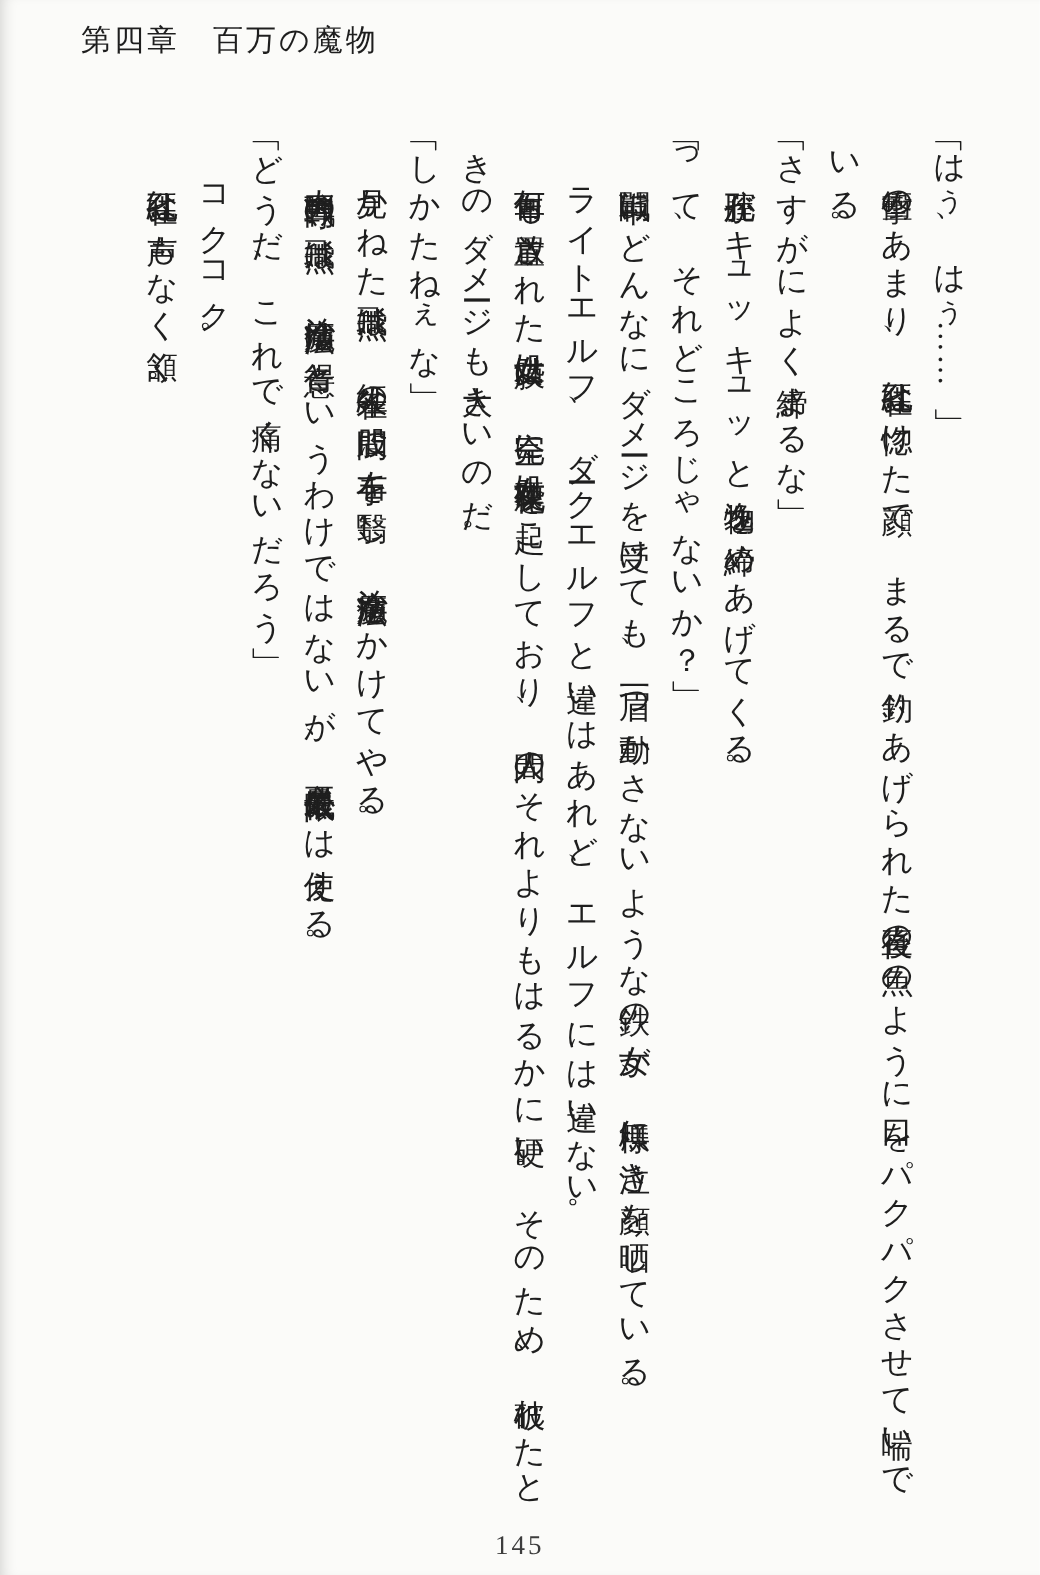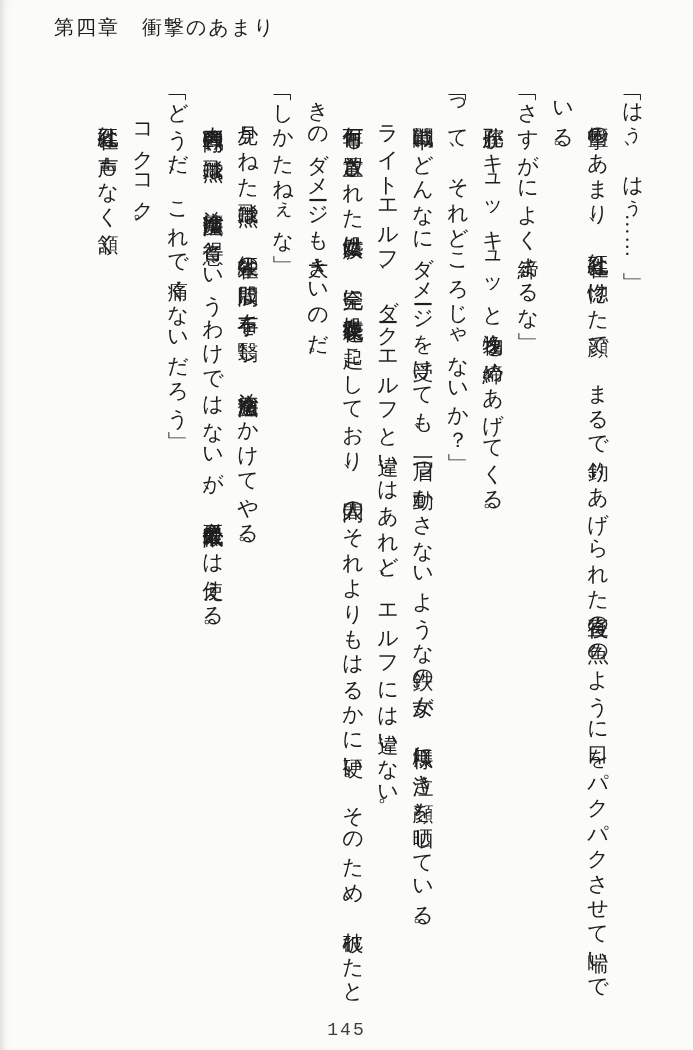--- a/index.html
+++ b/index.html
@@ -32,31 +32,31 @@
     font-size: 21px;
     line-height: 35px;
     letter-spacing: 1.5px;
   }
   .body-text p { margin: 0; padding: 0; }
   .body-text p.narration { text-indent: 22.5px; }
   .page-number {
     position: absolute;
     left: 0; top: 1020px; width: 100%;
     text-align: center;
-    font-family: Liberation Mono, monospace;
+    font-family: Liberation Serif, serif;
     font-size: 18px;
     letter-spacing: 2px;
     color: var(--page-num, #3d3d3d);
   }
 </style>
 </head>
 <body>
 
 <div class="page">
-  <div class="running-header">第四章　衝撃のあまり</div>
+  <div class="running-header">第四章　百万の魔物</div>
 
   <div class="body-text" id="body-text">
       <p class="dialogue">「はぅ、はぅ……」</p>
       <p class="narration">衝撃のあまり、紅孔雀は惚けた顔で、まるで釣りあげられた直後の魚のように口をパクパクさせて喘いでいる。</p>
       <p class="dialogue">「さすがによく締まるな」</p>
       <p class="narration">膣孔がキュッキュッと逸物を締めあげてくる。</p>
       <p class="dialogue">「って、それどころじゃないか？」</p>
       <p class="narration">戦闘中にどんなにダメージを受けても、眉一つ動かさないような鉄の女が、無様に泣き顔を晒している。</p>
       <p class="narration">ライトエルフ、ダークエルフと違いはあれど、エルフには違いない。</p>
       <p class="narration">何百年も放置された処女膜は、完全に処女膜硬化を起こしており、人間のそれよりもはるかに硬い。そのため、破れたときのダメージも大きいのだ。</p>

